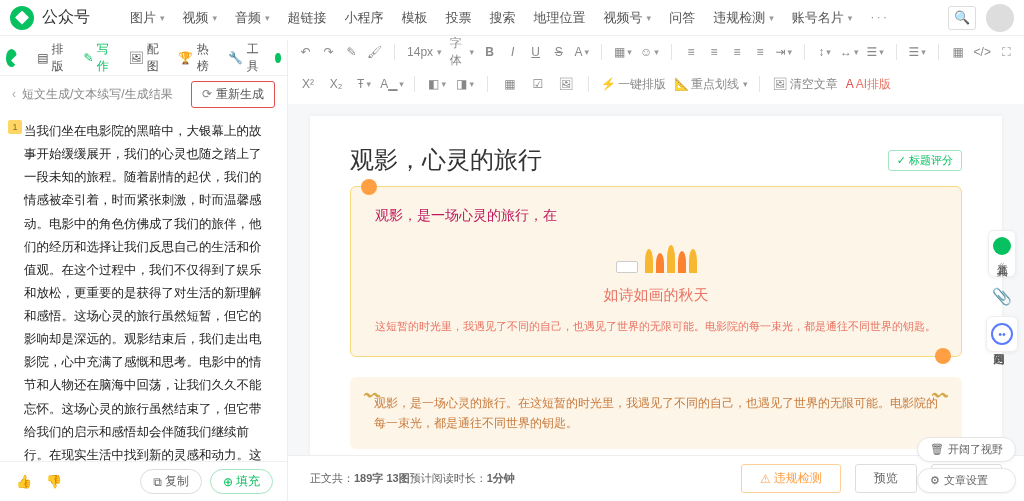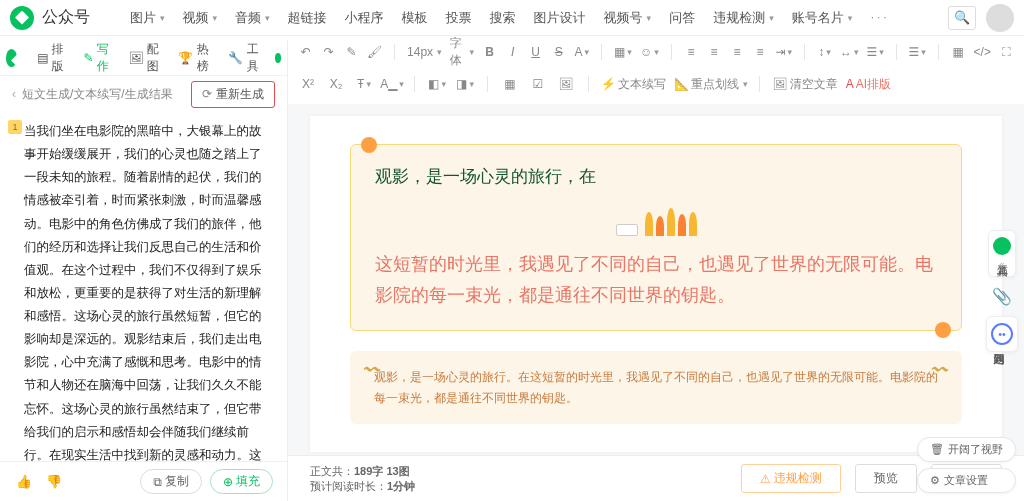--- a/index.html
+++ b/index.html
@@ -54,36 +54,36 @@
     .editor-col { flex: 1; background: #f6f7f8; padding: 12px 22px 50px 22px; overflow: auto; position: relative; }
     .paper { background: #fff; min-height: 100%; box-shadow: 0 0 4px rgba(0,0,0,.05); padding: 28px 40px; }
     .doc-title { font-size: 24px; font-weight: 500; color: #333; margin-bottom: 10px; display: flex; align-items: center; justify-content: space-between; }
     .score-btn { border: 1px solid #a3e4c1; color: #07c160; border-radius: 3px; padding: 2px 8px; font-size: 11px; display: flex; align-items: center; gap: 3px; }
     .author-ph { color: #bbb; font-size: 12px; margin-bottom: 20px; }
     
     .feature-card { background: #fdf6e8; border: 1px solid #f5d97d; border-radius: 6px; padding: 20px 24px; margin-bottom: 20px; position: relative; }
     .orange-dot { position: absolute; width: 16px; height: 16px; background: #ff9f43; border-radius: 50%; }
     .od-tl { top: -8px; left: 10px; }
     .od-br { bottom: -8px; right: 10px; }
-    .card-lead { color: #14532d; font-size: 17px; margin-bottom: 12px; }
+    .card-lead { color: #be185d; font-size: 14px; margin-bottom: 12px; }
     .illus { text-align: center; margin: 10px 0; }
     .illus-img { display: inline-flex; align-items: flex-end; gap: 3px; height: 36px; }
     .tree { width: 8px; background: #f7b731; border-radius: 50% 50% 0 0; }
     .t1 { height: 24px; } .t2 { height: 20px; background: #fa8231; } .t3 { height: 28px; } .t4 { height: 22px; background: #fa8231; }
     .truck { width: 22px; height: 12px; background: #fff; border: 1px solid #ccc; border-radius: 2px; margin-right: 4px; }
     .card-title { text-align: center; color: #e87566; font-size: 15px; font-weight: 500; margin-bottom: 12px; }
-    .card-body { color: #e87566; font-size: 18px; line-height: 1.7; }
+    .card-body { color: #e87566; font-size: 11px; line-height: 1.7; }
     
     .feature-card2 { background: #fdf6e8; border-radius: 6px; padding: 16px 24px; color: #c77b3e; font-size: 12px; line-height: 1.7; position: relative; }
     .swirl { position: absolute; top: 4px; color: #d4a84b; font-size: 16px; }
     .sw-l { left: 14px; } .sw-r { right: 14px; }
     
     
     .bottom-bar { position: absolute; left: 288px; right: 0; bottom: 0; height: 46px; background: #fff; border-top: 1px solid #eee; display: flex; align-items: center; padding: 0 22px; gap: 14px; font-size: 12px; color: #666; z-index: 5; }
-    .stats { display: flex; flex-direction: column; line-height: 1.3; font-size: 11px; }
+    .stats { display: flex; line-height: 1.3; font-size: 11px; }
     .btn { padding: 5px 18px; border-radius: 3px; cursor: pointer; border: 1px solid #ddd; background: #fff; }
     .btn.warn { color: #ff9f43; border-color: #ffcf99; display: flex; align-items: center; gap: 3px; }
     .btn.primary { background: #07c160; color: #fff; border-color: #07c160; }
     
     
     .right-float { position: absolute; right: 6px; top: 230px; display: flex; flex-direction: column; gap: 10px; align-items: center; z-index: 10; }
     .toolbox-btn { background: #fff; border: 1px solid #eee; border-radius: 6px; padding: 6px 4px; display: flex; flex-direction: column; align-items: center; gap: 2px; box-shadow: 0 1px 4px rgba(0,0,0,.06); }
     .toolbox-icon { width: 18px; height: 18px; background: #07c160; border-radius: 50%; }
     .vtext { writing-mode: vertical-rl; font-size: 11px; color: #555; }
     .face-icon { width: 22px; height: 22px; border-radius: 50%; border: 2px solid #5b7cff; display: flex; align-items: center; justify-content: center; color: #5b7cff; font-size: 11px; }
@@ -100,21 +100,21 @@
   <div class="app-title">公众号</div>
   <div class="top-menu">
     <span class="top-menu-item chev">图片</span>
     <span class="top-menu-item chev">视频</span>
     <span class="top-menu-item chev">音频</span>
     <span class="top-menu-item">超链接</span>
     <span class="top-menu-item">小程序</span>
     <span class="top-menu-item">模板</span>
     <span class="top-menu-item">投票</span>
     <span class="top-menu-item">搜索</span>
-    <span class="top-menu-item">图片设计</span>
+    <span class="top-menu-item">地理位置</span>
     <span class="top-menu-item chev">视频号</span>
     <span class="top-menu-item">问答</span>
     <span class="top-menu-item chev">违规检测</span>
     <span class="top-menu-item chev">账号名片</span>
     <span class="dots">···</span>
   </div>
   <div class="top-right">
     <div class="search-btn">🔍</div>
     <div class="avatar"></div>
   </div>
@@ -168,21 +168,21 @@
     <span class="tb-icon chev">Ŧ</span>
     <span class="tb-icon chev">A▁</span>
     <span class="tb-sep"></span>
     <span class="tb-icon chev">◧</span>
     <span class="tb-icon chev">◨</span>
     <span class="tb-sep"></span>
     <span class="tb-icon">▦</span>
     <span class="tb-icon">☑</span>
     <span class="tb-icon">🖼</span>
     <span class="tb-sep"></span>
-    <span class="tb-text">⚡<span>文本续写</span></span>
+    <span class="tb-text">⚡<span>一键排版</span></span>
     <span class="tb-text chev">📐<span>重点划线</span></span>
     <span class="tb-sep"></span>
     <span class="tb-text">🖼<span>清空文章</span></span>
     <span class="ai-label">
         <span style="color:#e34d4d">A</span>
         <span>AI排版</span>
       </span>
   </div>
 </div>
 
@@ -216,34 +216,39 @@
     <div class="gen-actions-right">
       <div class="sm-btn">⧉<span>复制</span></div>
       <div class="sm-btn green">⊕<span>填充</span></div>
     </div>
   </div>
 </div>
 
 <div class="main">
   <div class="editor-col">
     <div class="paper">
+      <div class="doc-title">
+        <span>观影，心灵的旅行</span>
+        <span class="score-btn">✓<span>标题评分</span></span>
+      </div>
 
       <div class="feature-card">
         <div class="orange-dot od-tl"></div>
         <div class="card-lead">观影，是一场心灵的旅行，在</div>
         <div class="illus">
           <div class="illus-img">
             <div class="truck"></div>
             <div class="tree t1"></div>
               <div class="tree t2"></div>
               <div class="tree t3"></div>
               <div class="tree t4"></div>
               <div class="tree t1"></div>
           </div>
         </div>
+        <div class="card-title">如诗如画的秋天</div>
         <div class="card-body">这短暂的时光里，我遇见了不同的自己，也遇见了世界的无限可能。电影院的每一束光，都是通往不同世界的钥匙。</div>
         <div class="orange-dot od-br"></div>
       </div>
 
       <div class="feature-card2">
         <span class="swirl sw-l">〰</span>
         <span class="swirl sw-r">〰</span>
         <div>观影，是一场心灵的旅行。在这短暂的时光里，我遇见了不同的自己，也遇见了世界的无限可能。电影院的每一束光，都是通往不同世界的钥匙。</div>
       </div>
     </div>

